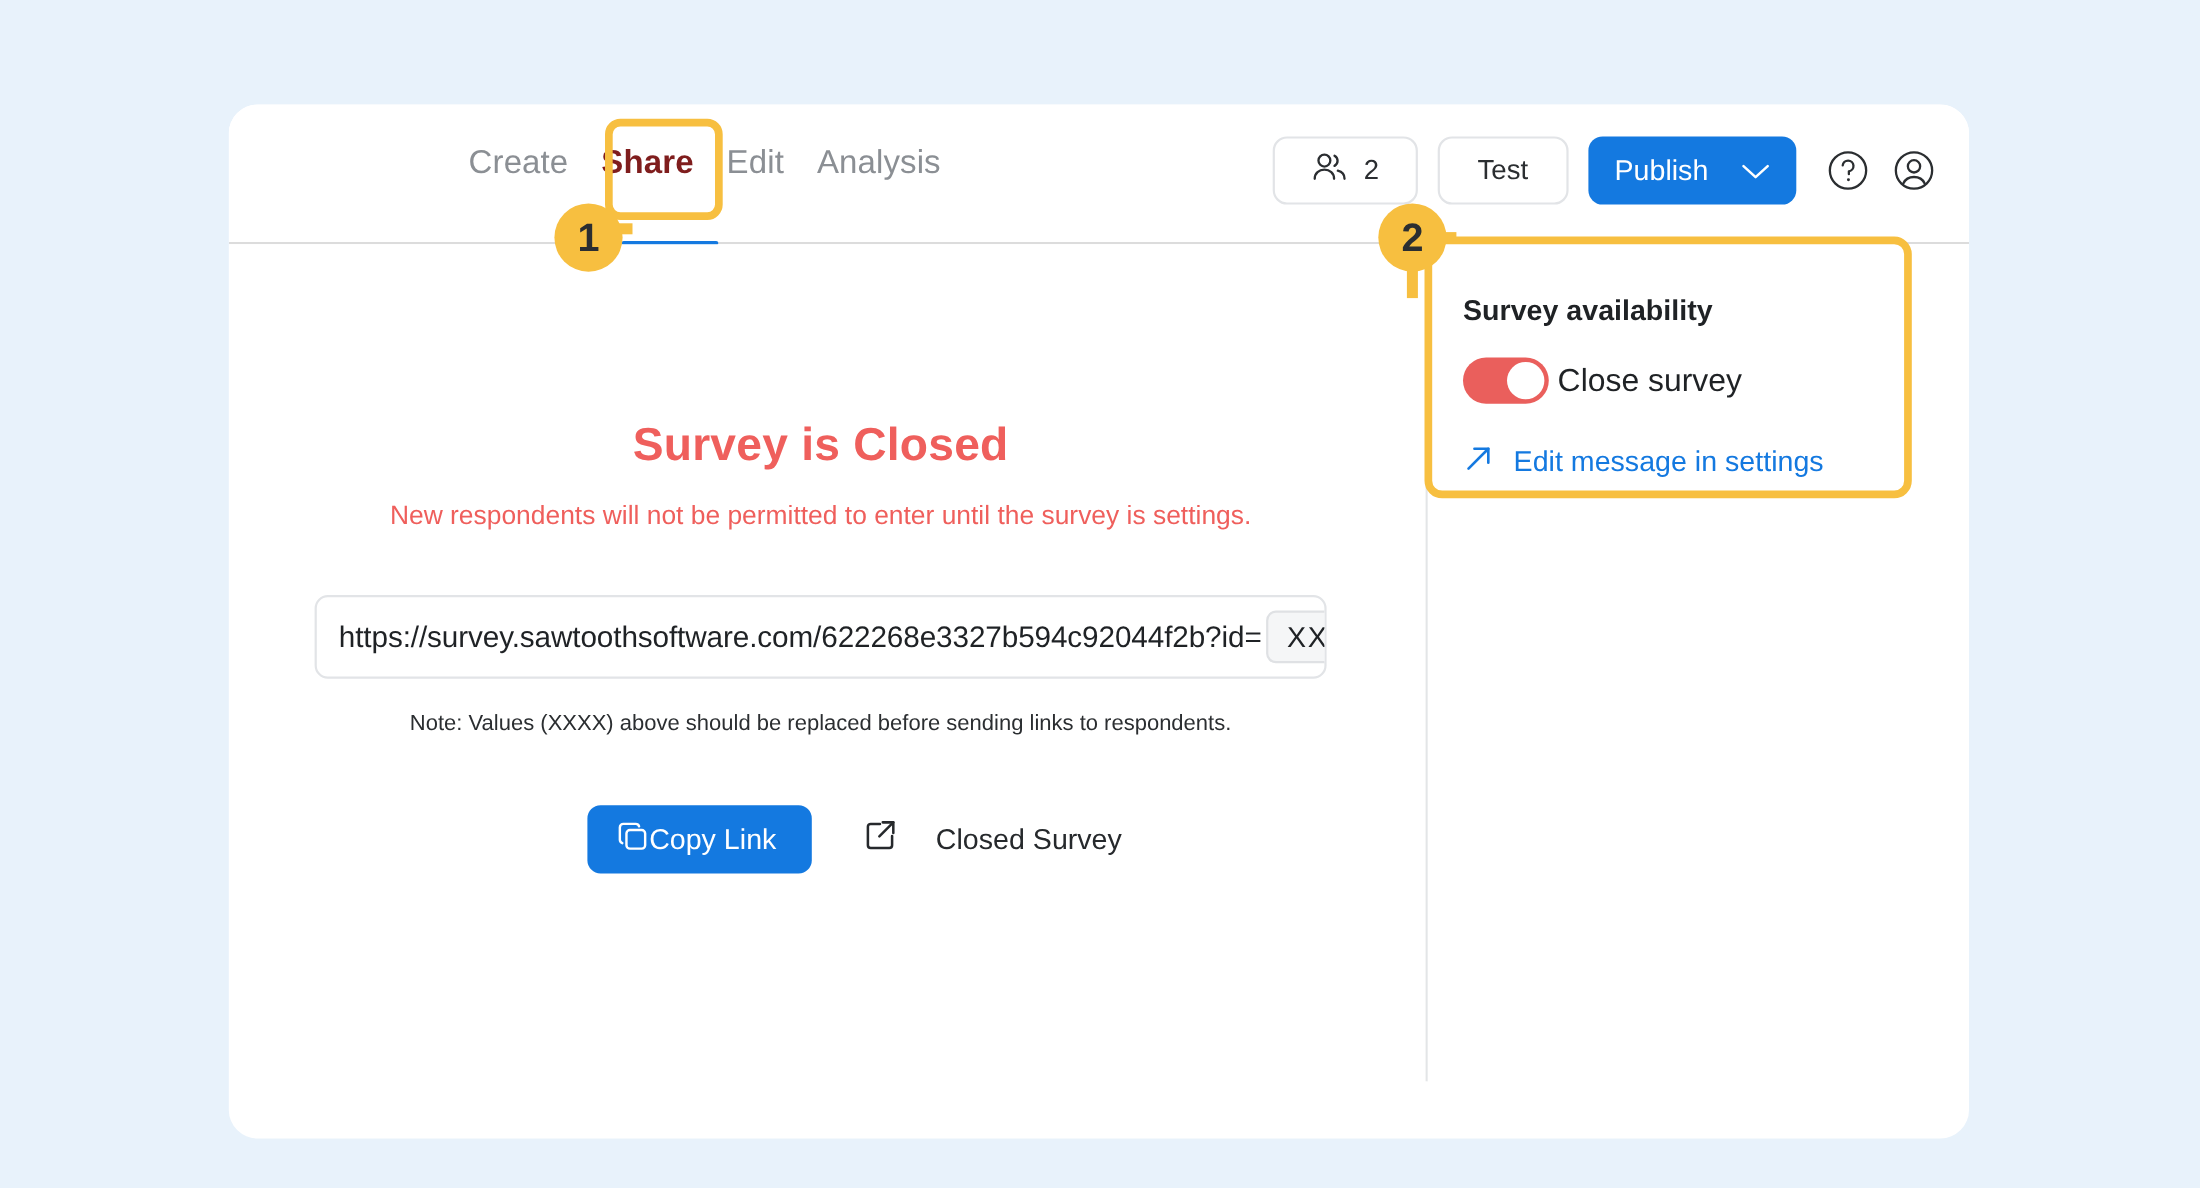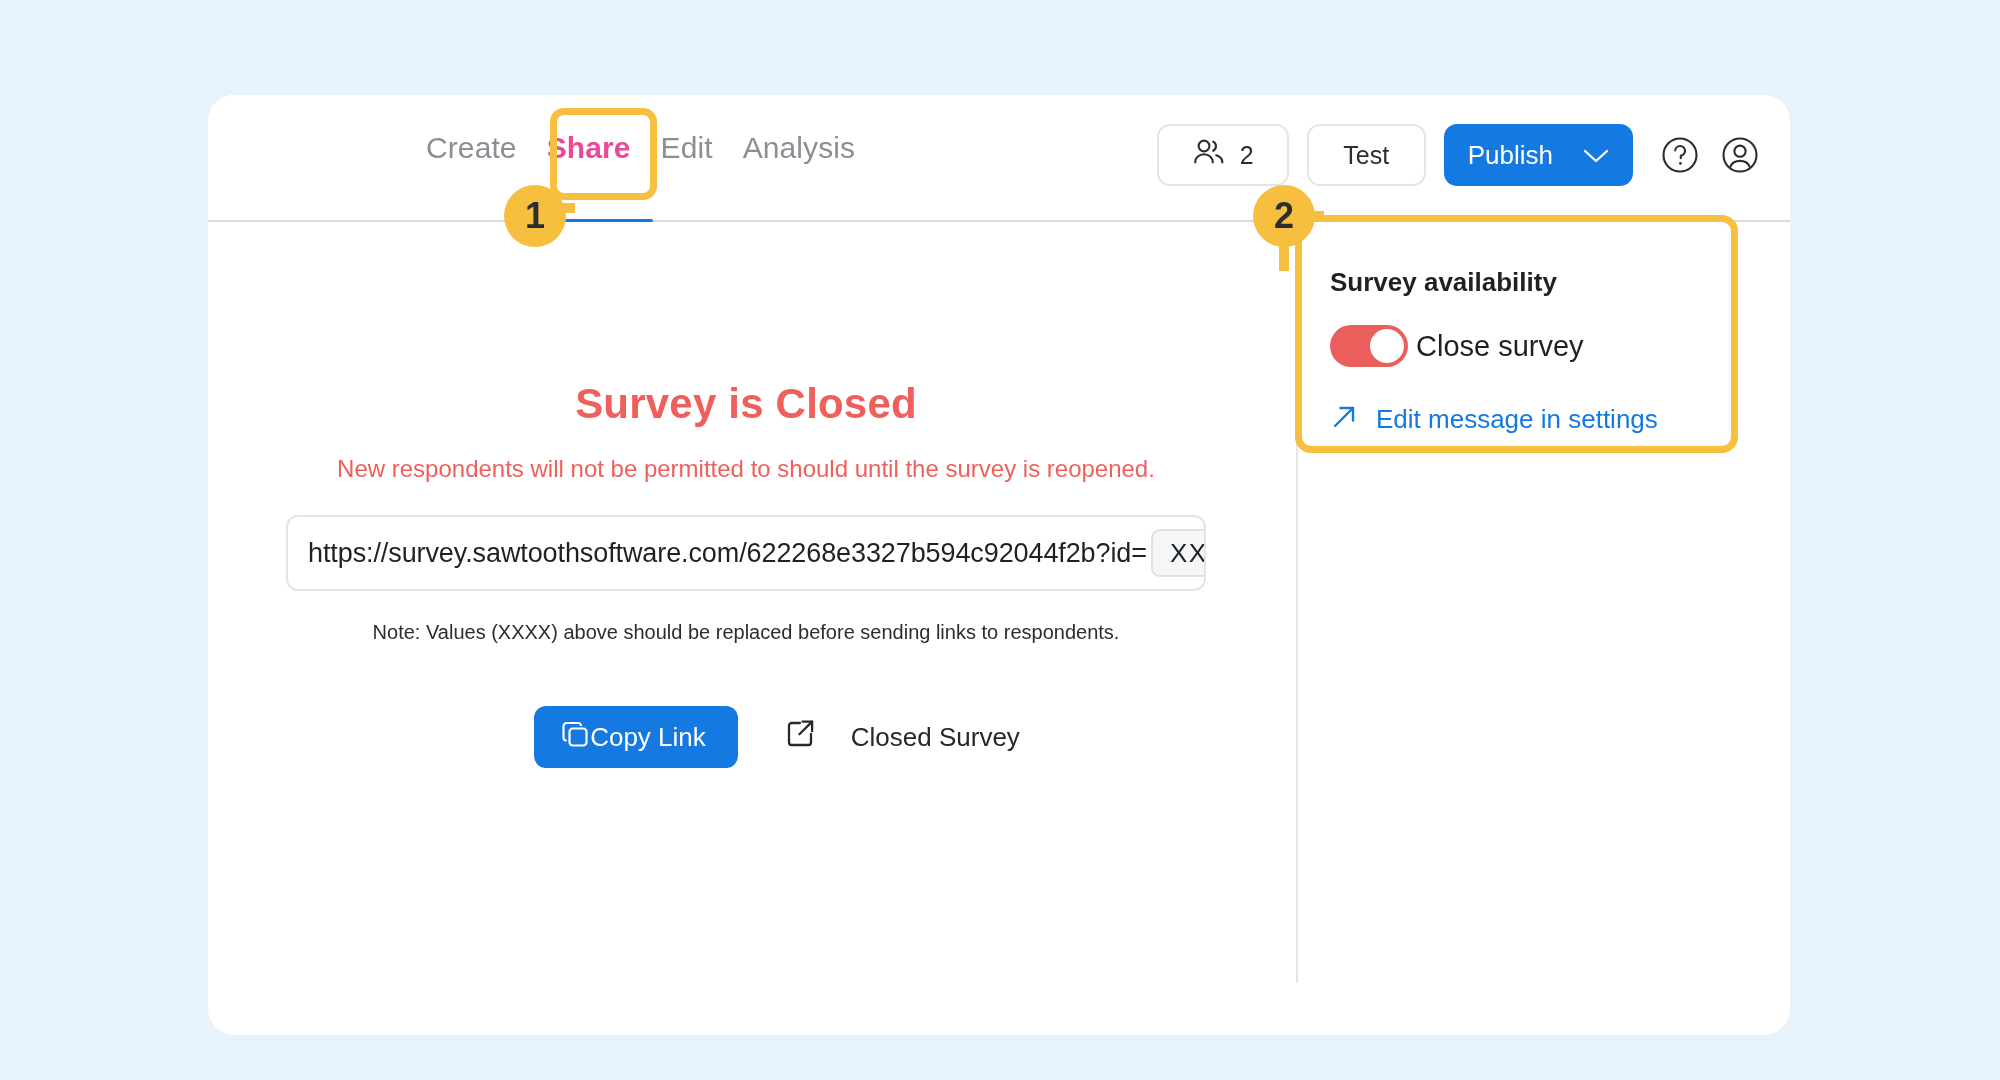--- a/index.html
+++ b/index.html
@@ -61,21 +61,21 @@
     font-size: 30px;
     color: #8b8f94;
     letter-spacing: 0.1px;
     line-height: 40px;
     cursor: pointer;
     position: relative;
     white-space: nowrap;
   }
 
   .nav-tab.active {
-    color: #ec4899;
+    color: #7f1d1d;
     font-weight: 700;
   }
 
   
   .tab-underline {
     position: absolute;
     left: 357px;
     top: 124px;
     width: 88px;
     height: 4px;
@@ -186,21 +186,21 @@
 
   .closed-sub {
     margin-top: 27px;
     text-align: center;
     font-size: 24px;
     color: #ef5f5c;
     white-space: nowrap;
   }
 
   .url-row {
-    margin: 32px auto 0 auto;
+    margin: 58px auto 0 auto;
     width: 920px;
     height: 76px;
     border: 2px solid #e2e4e7;
     border-radius: 12px;
     display: flex;
     align-items: center;
     padding: 0 20px;
     background: #fff;
     overflow: hidden;
   }
@@ -469,21 +469,21 @@
     </div>
 
     <div class="content-area">
 
       <div class="vdivider"></div>
 
       <div class="main-pane">
         <div class="preview-inner">
 
           <div class="closed-title">Survey is Closed</div>
-          <div class="closed-sub">New respondents will not be permitted to should until the survey is reopened.</div>
+          <div class="closed-sub">New respondents will not be permitted to enter until the survey is settings.</div>
 
           <div class="url-row">
             <span class="url-text">https://survey.sawtoothsoftware.com/622268e3327b594c92044f2b?id=</span>
             <span class="url-token">XXXX</span>
 
           </div>
 
           <div class="url-hint">Note: Values (XXXX) above should be replaced before sending links to respondents.</div>
 
           <div class="button-row">

